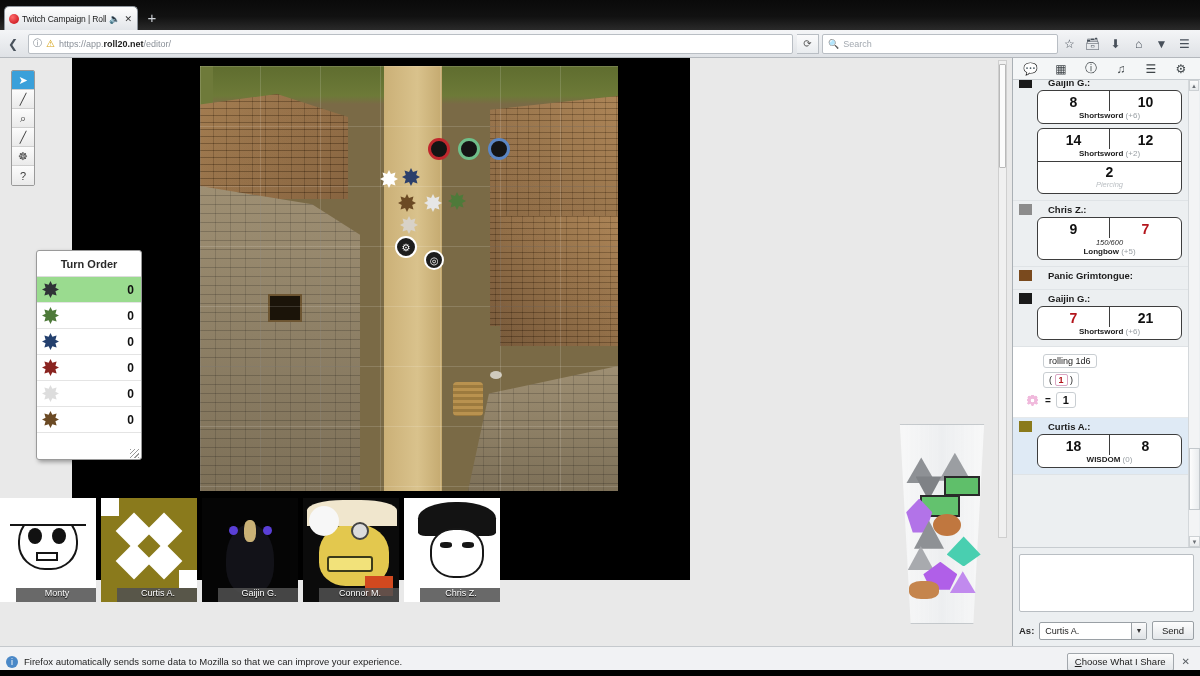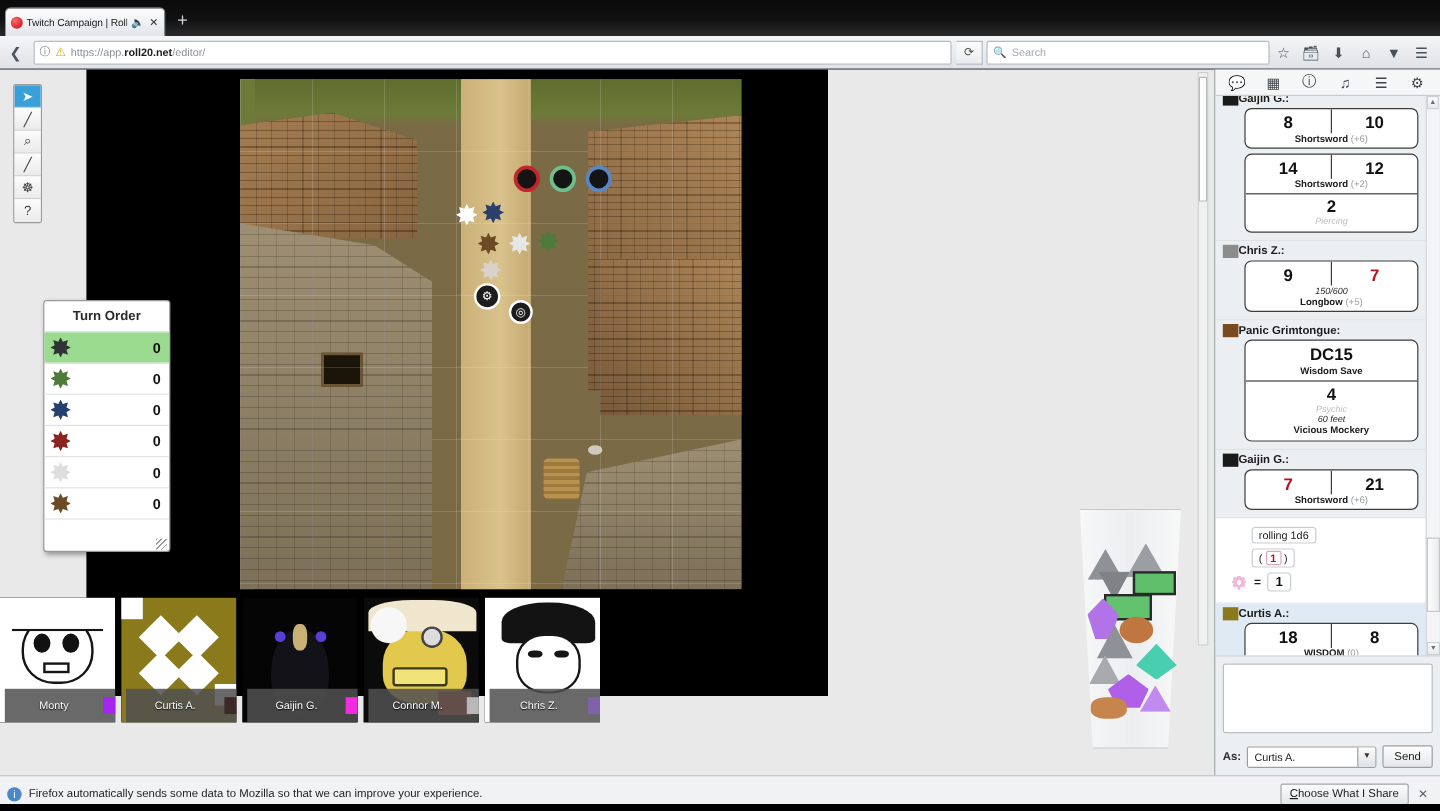--- a/index.html
+++ b/index.html
@@ -153,22 +153,22 @@
   .turn-val { font-size:12px; font-weight:700; color:#111; }
   #turn-footer { height:26px; position:relative; }
   #turn-resize { position:absolute; right:2px; bottom:1px; width:9px; height:9px;
                  background:repeating-linear-gradient(135deg,#9a9a9a 0 1px,transparent 1px 3px); cursor:nwse-resize; }
 
   
   #player-bar { position:absolute; left:0; bottom:44px; width:520px; height:108px; }
   .player-card { position:absolute; bottom:0; width:96px; height:104px; overflow:hidden; background:#000; }
   .player-art { position:absolute; inset:0; }
   .player-name-bar {
-    position:absolute; left:4px; bottom:0; width:100%; height:28px;
-    background:rgba(80,80,80,.86); display:flex; align-items:center;
+    position:absolute; left:16px; bottom:0; width:100%; height:14px;
+    background:rgba(80,80,80,.86); display:flex; 
   }
   .player-name { flex:1 1 auto; text-align:center; color:#fff; font-size:9px;
                  text-shadow:0 1px 1px #000; white-space:nowrap; overflow:hidden; }
   .player-swatch { width:14px; height:14px; flex:0 0 auto; }
 
   
   #dice-glass { position:absolute; left:888px; bottom:22px; width:108px; height:200px; }
   .glass-body {
     position:absolute; inset:0;
     background:linear-gradient(to right, rgba(255,255,255,.80), rgba(240,243,246,.55), rgba(255,255,255,.80));
@@ -184,21 +184,21 @@
              background:#eceff1; border-left:1px solid #aab0b5; display:flex; flex-direction:column; }
   #sb-tabs { height:22px; display:flex; align-items:center; gap:0px;
              background:#f4f6f7; border-bottom:1px solid #c7ccd0; padding-left:3px; }
   .sb-tab { width:30px; height:21px; display:flex; align-items:center; justify-content:center;
             color:#3f4549; font-size:12px; cursor:pointer; }
   #chatlog { flex:1 1 auto; position:relative; overflow:hidden; background:#eceff1; }
   #chatlog-inner { position:absolute; left:0; top:0; right:12px; }
   .chat-msg { padding:3px 6px 6px 6px; border-bottom:1px solid #dfe3e6; background:#eceff1; }
   .chat-msg.alt { background:#dfeaf5; }
   .chat-msg.plain { background:#fff; border-bottom:1px solid #e6e9eb; }
-  .chat-head { display:flex; align-items:center; gap:0; margin-bottom:2px;text-align:center; }
+  .chat-head { display:flex; align-items:center; gap:16px; margin-bottom:2px;text-align:center; }
   .chat-avatar { width:13px; height:11px; flex:0 0 auto; }
   .chat-who { font-size:9.5px; font-weight:700; color:#1b1b1b; white-space:nowrap; }
   .roll-card { margin-left:18px; background:#fff; border:1px solid #3d3d3d; border-radius:6px; overflow:hidden; }
   .roll-split { display:flex; }
   .roll-half { flex:1 1 0; text-align:center; padding:3px 0 1px; font-size:14px; font-weight:700; color:#111; }
   .roll-half.crit { color:#b3141b; }
   .roll-half + .roll-half { border-left:1px solid #3d3d3d; }
   .roll-sub { text-align:center; font-size:8px; font-weight:700; color:#1b1b1b; padding:0 0 3px; }
   .roll-sub .mod { color:#9aa0a5; font-weight:400; }
   .roll-sub .rng { font-style:italic; font-weight:400; color:#2b2b2b; display:block; font-size:7.5px; }
@@ -513,32 +513,20 @@
               <span class="mod">(+5)</span>
             </div>
           </div>
         </div>
 
         <div class="chat-msg">
           <div class="chat-head">
             <span class="chat-avatar" style="background:#7a4a1e;"></span>
             <span class="chat-who">Panic Grimtongue:</span>
           </div>
-          <div class="roll-card">
-            <div class="roll-center">
-              <div class="roll-big">DC15</div>
-              <div class="roll-name" style="padding-top:2px;">Wisdom Save</div>
-            </div>
-            <div class="roll-sec">
-              <div class="roll-big">4</div>
-              <div class="roll-faint">Psychic</div>
-              <div class="roll-note">60 feet</div>
-              <div class="roll-name">Vicious Mockery</div>
-            </div>
-          </div>
         </div>
 
         <div class="chat-msg">
           <div class="chat-head">
             <span class="chat-avatar" style="background:#1a1a1a;"></span>
             <span class="chat-who">Gaijin G.:</span>
           </div>
           <div class="roll-card">
             <div class="roll-split">
               <div class="roll-half crit">7</div>

